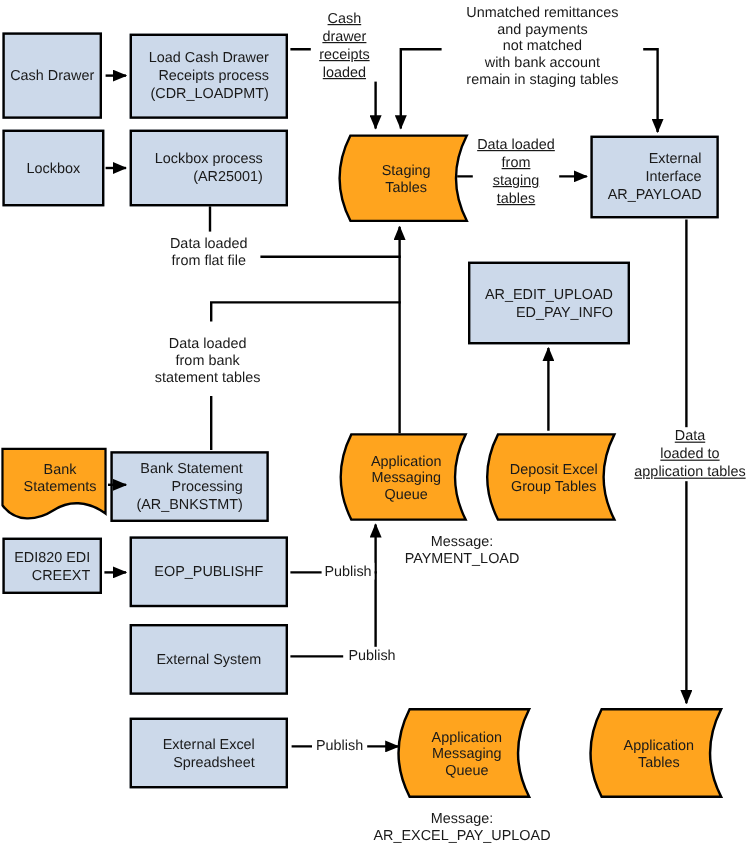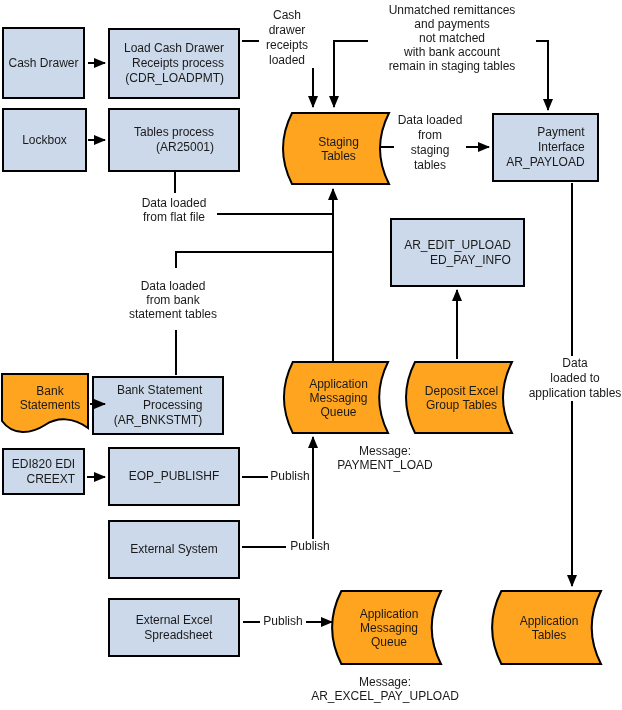--- a/index.html
+++ b/index.html
@@ -31,35 +31,35 @@
   .store .lbl{padding-left:7px;}
   .doc .lbl{padding-bottom:16px;padding-right:10px;}
   .sd{fill:var(--orange);stroke:var(--line);stroke-width:2;}
   .wires{position:absolute;left:0;top:0;z-index:2;pointer-events:none;}
   .wires line,.wires polyline{stroke:var(--line);stroke-width:2;fill:none;}
   .ann{
     position:absolute;z-index:3;background:var(--bg);
     text-align:center;white-space:pre-line;
     font-size:12px;line-height:14px;
   }
-  .lh15{line-height:15px;}
+  .lh15{line-height:15px;text-decoration:underline;}
 </style>
 </head>
 <body>
 
 <div id="canvas">
 
   <div class="box" style="left:2px;top:27px;width:83px;height:72px">Cash Drawer</div>
   <div class="box" style="left:108px;top:28px;width:132px;height:71px">Load Cash Drawer
 Receipts process
 (CDR_LOADPMT)</div>
   <div class="box" style="left:2px;top:108px;width:85px;height:64px">Lockbox</div>
-  <div class="box" style="left:108px;top:108px;width:132px;height:64px">Tables process
+  <div class="box" style="left:108px;top:108px;width:132px;height:64px">Lockbox process
 (AR25001)</div>
-  <div class="box" style="left:492px;top:113px;width:107px;height:69px">Payment
+  <div class="box" style="left:492px;top:113px;width:107px;height:69px">External
 Interface
 AR_PAYLOAD</div>
   <div class="box" style="left:390px;top:218px;width:135px;height:69px">AR_EDIT_UPLOAD
 ED_PAY_INFO</div>
   <div class="box" style="left:92px;top:376px;width:132px;height:59px">Bank Statement
 Processing
 (AR_BNKSTMT)</div>
   <div class="box" style="left:2px;top:448px;width:83px;height:47px">EDI820 EDI
 CREEXT</div>
   <div class="box" style="left:108px;top:447px;width:132px;height:59px">EOP_PUBLISHF</div>

